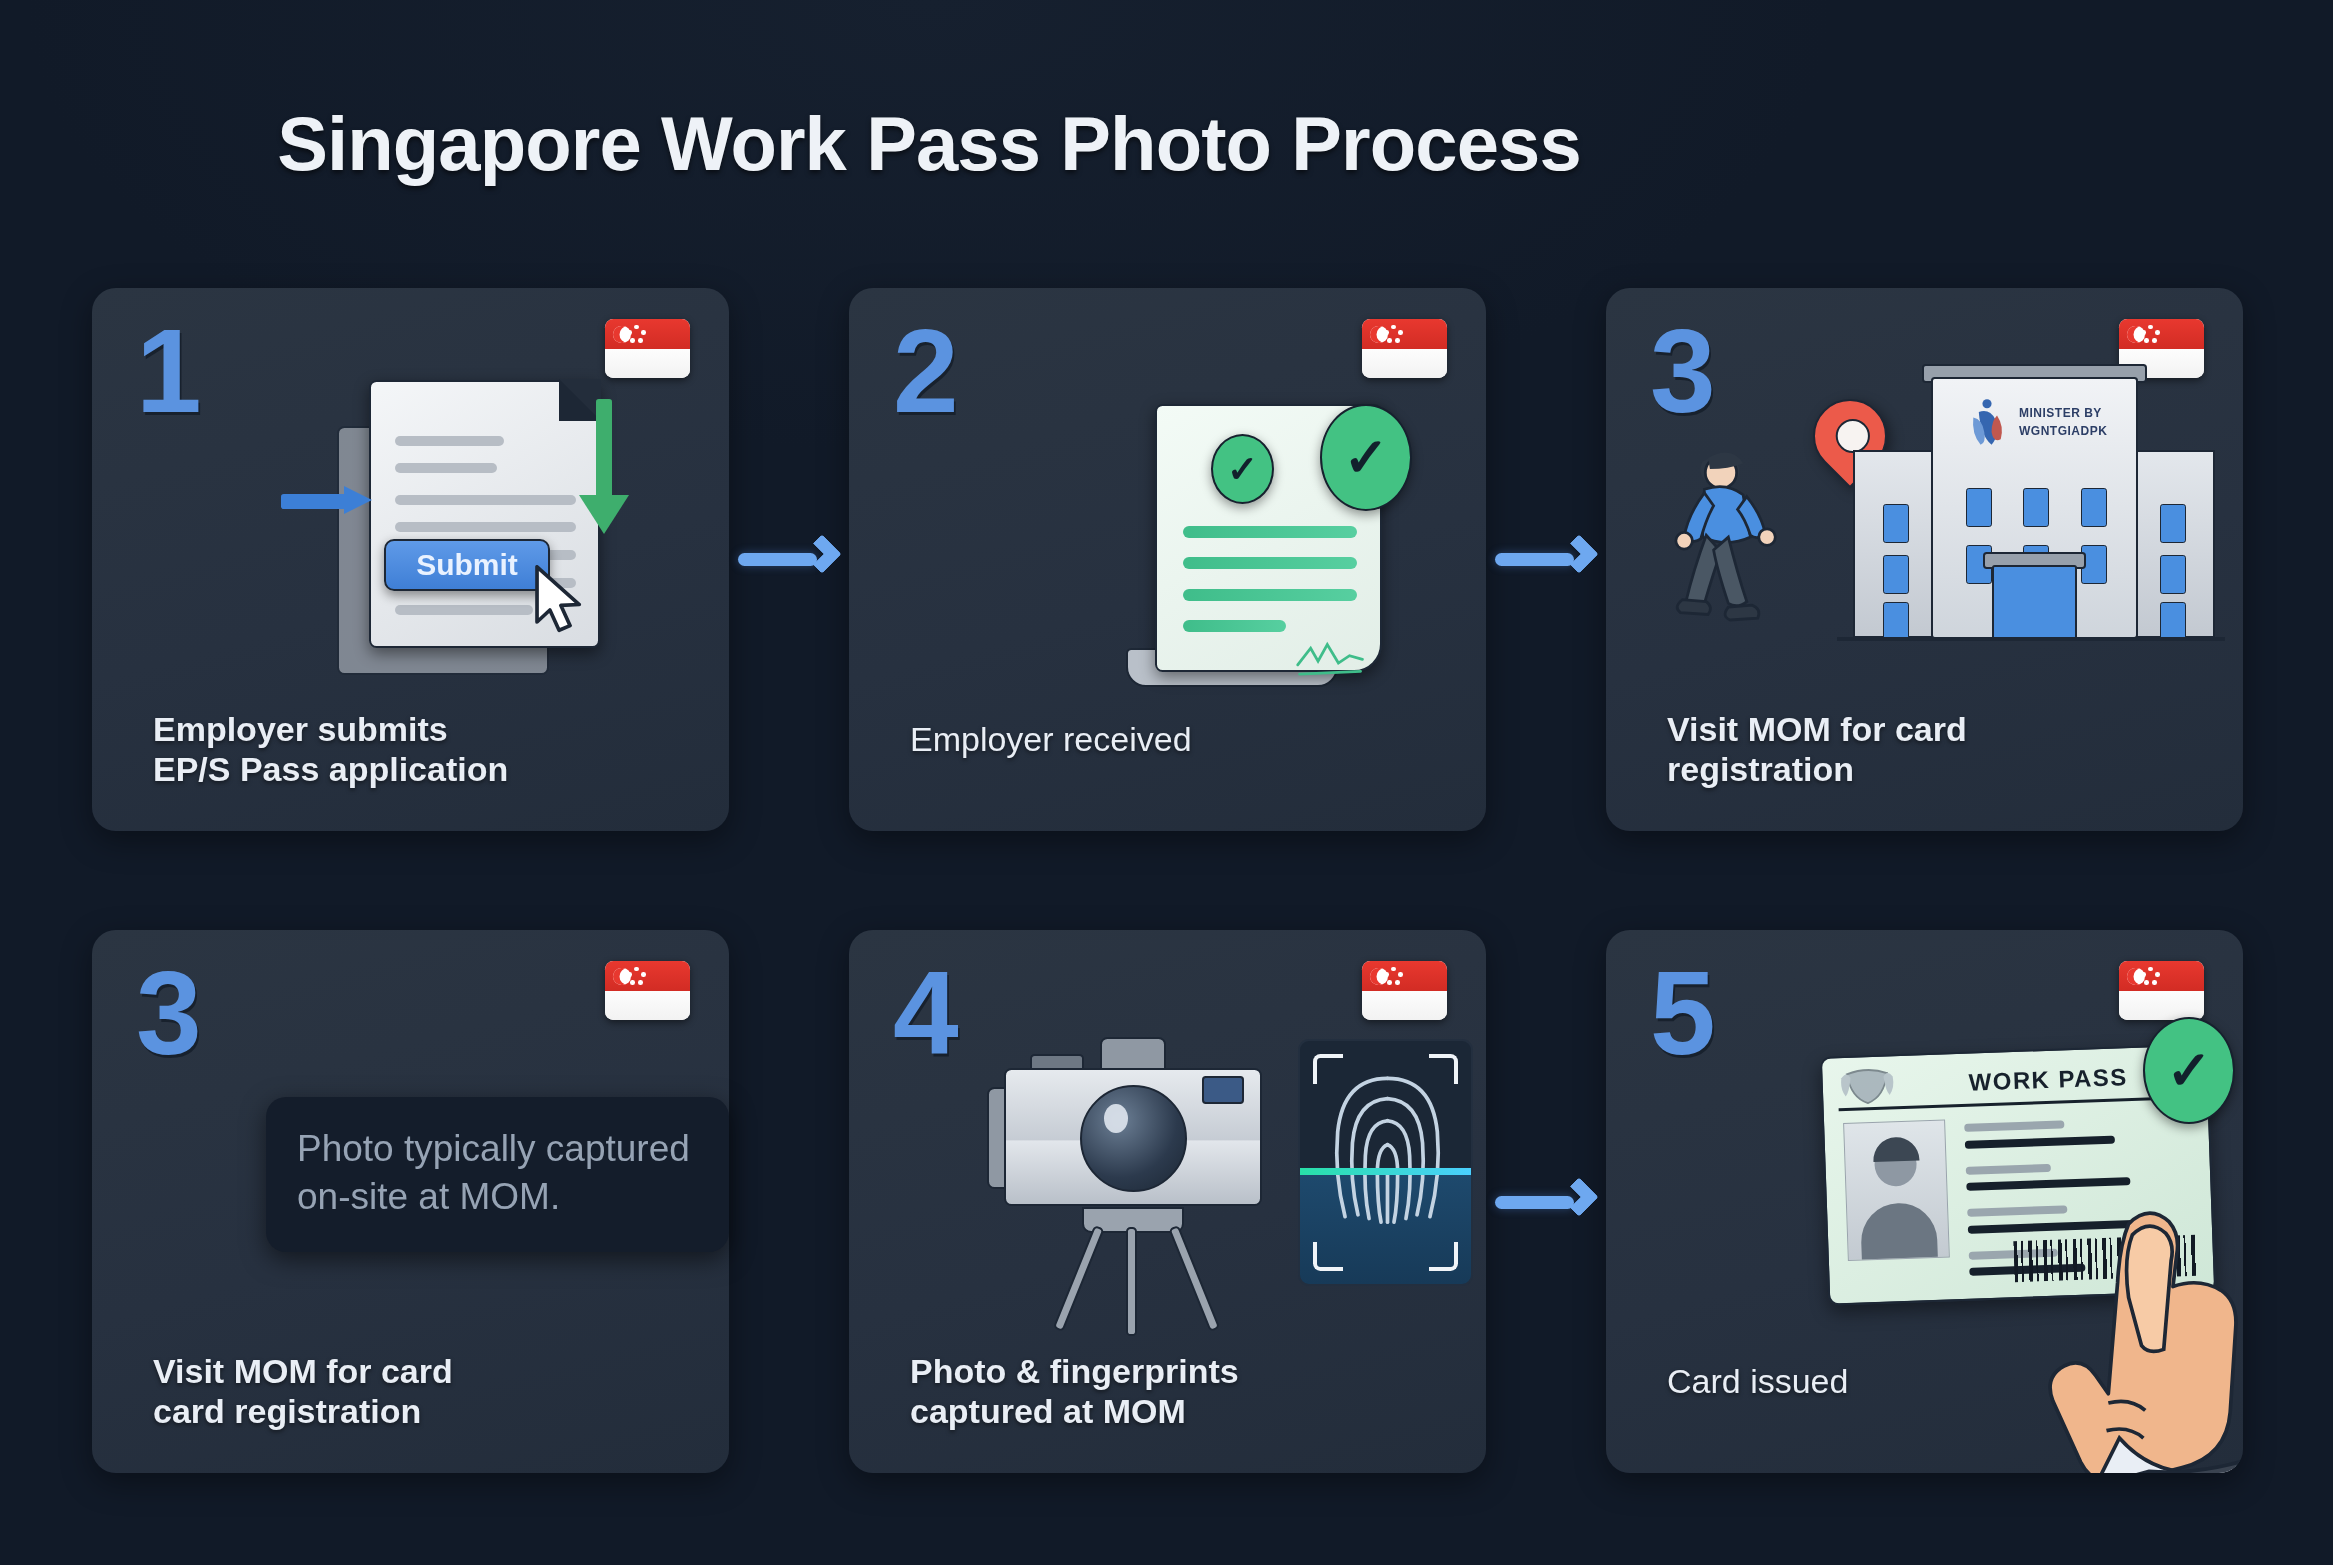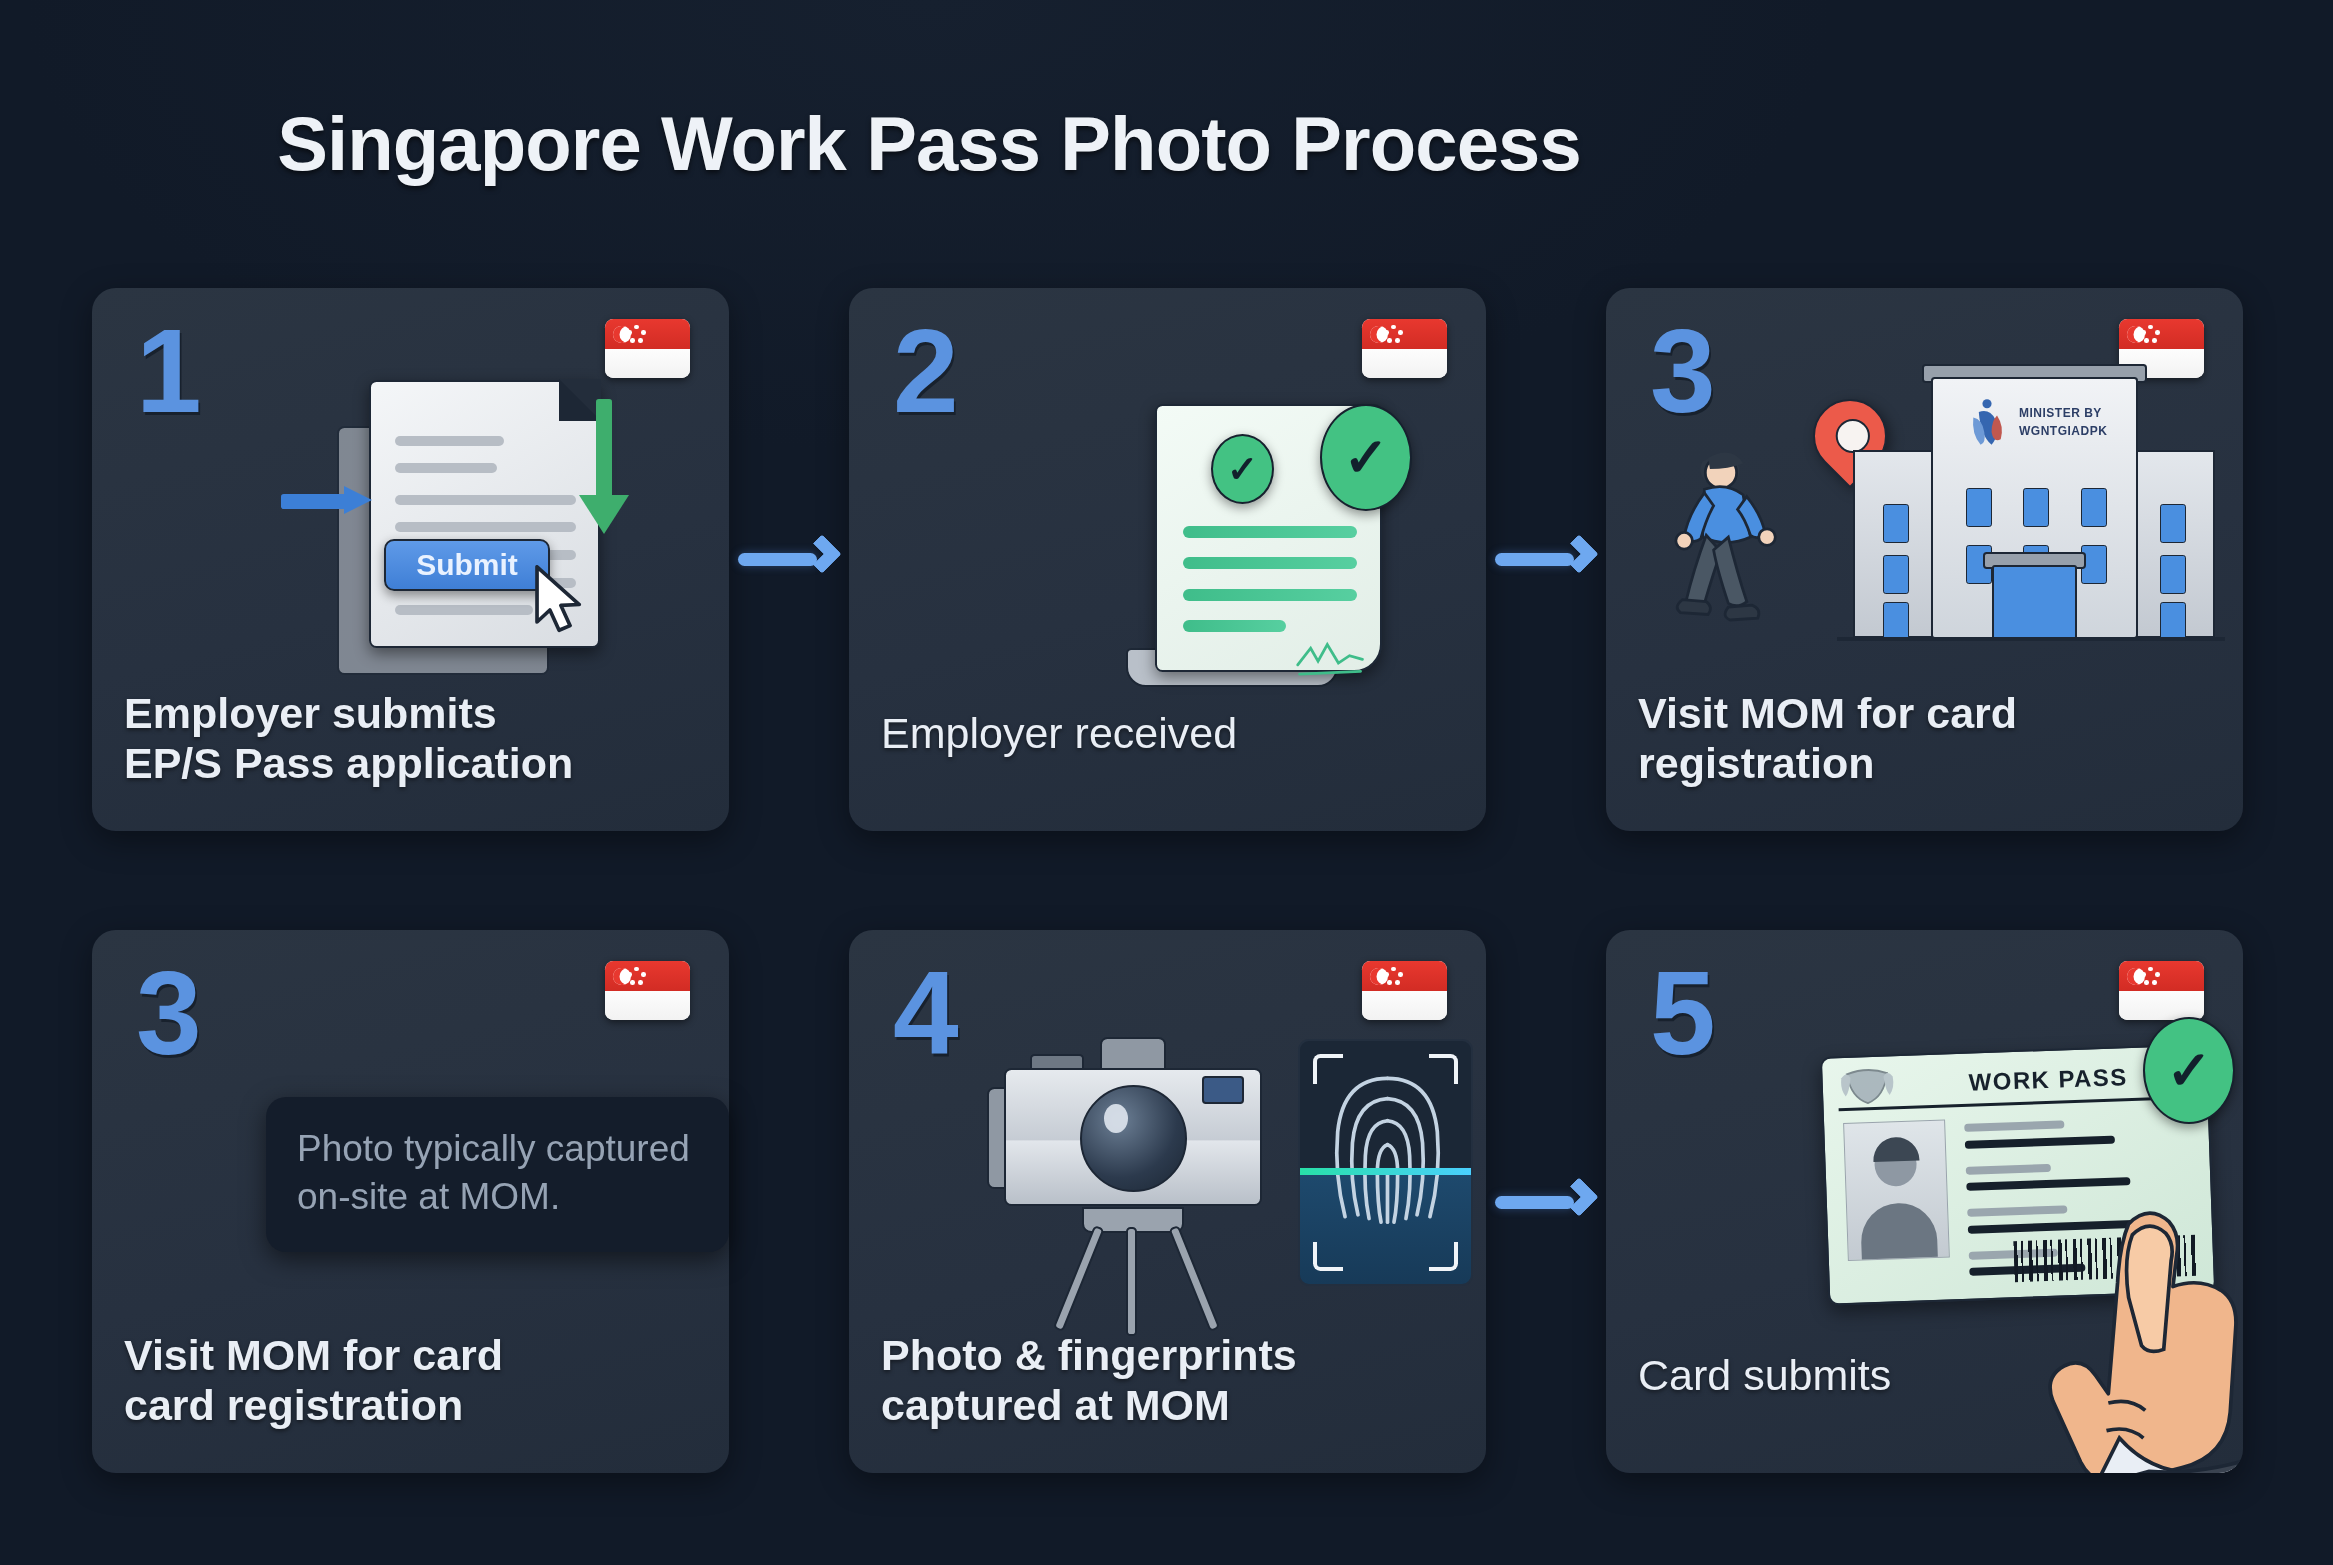--- a/index.html
+++ b/index.html
@@ -40,22 +40,22 @@
   .c5 { left: 849px;  top: 930px; }
   .c6 { left: 1606px; top: 930px; }
 
   .step-num {
     position: absolute; left: 44px; top: 24px;
     font-size: 118px; font-weight: bold; line-height: 1;
     color: #5b93e0;
     text-shadow: 1.8px 2.8px 0 rgba(10,18,30,.55);
   }
   .caption {
-    position: absolute; left: 32px; right: 37px; bottom: 42px;
-    font-size: 43px; font-weight: bold; line-height: 1.16;
+    position: absolute; left: 61px; right: 37px; bottom: 42px;
+    font-size: 34px; font-weight: bold; line-height: 1.16;
     color: #e9eef5;
     text-shadow: 0 1.8px 4.6px rgba(0,0,0,.5);
   }
   .caption.one-line { bottom: 72px; font-weight: normal; }
 
   
   .flag {
     position: absolute; right: 39px; top: 31px;
     width: 85px; height: 59px; border-radius: 8.3px;
     overflow: hidden;
@@ -495,21 +495,21 @@
                  l-6 92 q-4 48-52 60 l-62 16 q-34 6-48-22 l-30-66 q-10-26 12-38
                  q20-10 34 10 l14 20 l10-120 q2-40 12-64Z" fill="#f0b68c" stroke="#1d2735" stroke-width="4" stroke-linejoin="round"></path>
         <path d="M100 80 q18-18 36-2 q10 12 6 30 l-8 96 q-16 6-24-4 l-14-52 q-6-42 4-68Z" fill="#f7cba6" stroke="#1d2735" stroke-width="4"></path>
         <path d="M74 262 q24-6 40 8" fill="none" stroke="#1d2735" stroke-width="4"></path>
         <path d="M72 292 q24-6 40 8" fill="none" stroke="#1d2735" stroke-width="4"></path>
         <path d="M86 300 q46 52 120 32 l40-12 l14 20 l-150 44 q-40 6-52-28Z" fill="#e9eef5" stroke="#1d2735" stroke-width="4"></path>
         <path d="M118 336 q70 6 150-28 l24 32 l-188 0Z" fill="#3a4350" stroke="#1d2735" stroke-width="4"></path>
       </svg>
     </div>
 
-    <div class="caption one-line" style="white-space:pre-line">Card submits</div>
+    <div class="caption one-line" style="white-space:pre-line">Card issued</div>
   </div>
 
   <div class="arrow a1">
     <div class="shaft"></div>
       <div class="head"></div>
   </div>
   <div class="arrow a2">
     <div class="shaft"></div>
       <div class="head"></div>
   </div>

